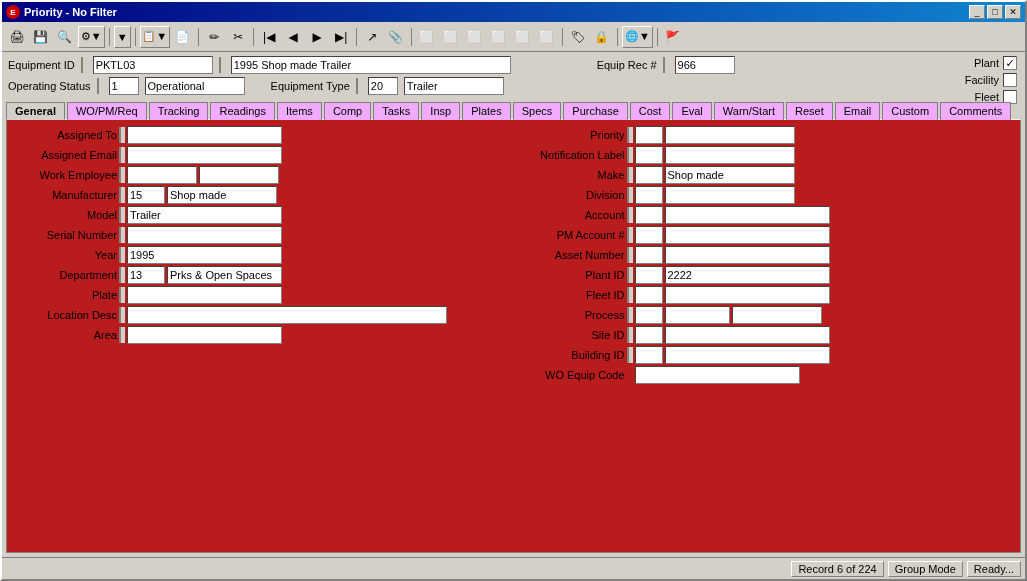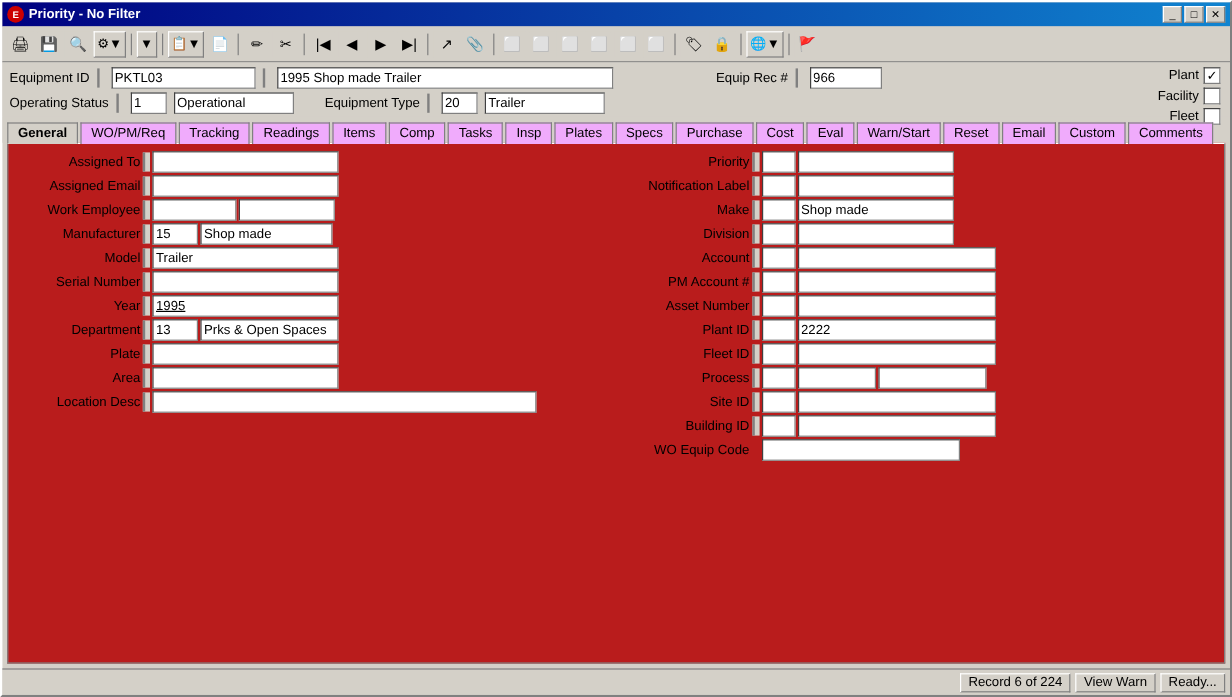--- a/index.html
+++ b/index.html
@@ -373,47 +373,47 @@
 
         <div class="form-row">
           <span class="form-label">Serial Number</span>
           <div class="pipe-marker"></div>
           <input type="text" style="width: 155px;" value="">
         </div>
 
         <div class="form-row">
           <span class="form-label">Year</span>
           <div class="pipe-marker"></div>
-          <input type="text" style="width: 155px; text-decoration: underline;" value="1995">
+          <input type="text" style="width: 155px;" value="1995">
         </div>
 
         <div class="form-row">
           <span class="form-label">Department</span>
           <div class="pipe-marker"></div>
           <input type="text" style="width: 38px;" value="13">
           <input type="text" style="width: 115px;" value="Prks &amp; Open Spaces">
         </div>
 
 
         <div class="form-row">
           <span class="form-label">Plate</span>
           <div class="pipe-marker"></div>
           <input type="text" style="width: 155px;" value="">
         </div>
 
         <div class="form-row">
+          <span class="form-label">Location Desc</span>
+          <div class="pipe-marker"></div>
+          <input type="text" style="width: 320px;" value="">
+        </div>
+
+        <div class="form-row">
           <span class="form-label">Area</span>
           <div class="pipe-marker"></div>
           <input type="text" style="width: 155px;" value="">
-        </div>
-
-        <div class="form-row">
-          <span class="form-label">Location Desc</span>
-          <div class="pipe-marker"></div>
-          <input type="text" style="width: 320px;" value="">
         </div>
 
 
       </div>
 
       <div>
 
         <div class="form-row">
           <span class="form-label" style="width:110px;">Priority</span>
           <div class="pipe-marker"></div>
@@ -503,17 +503,17 @@
           <span class="form-label" style="width:110px;">WO Equip Code</span>
           <input type="text" style="width: 165px; margin-left: 8px;" value="">
         </div>
 
       </div>
     </div>
   </div>
 
   <div class="status-bar">
     <div class="status-item">Record 6 of 224</div>
-    <div class="status-item">View Warn</div>
+    <div class="status-item">Group Mode</div>
     <div class="status-item">Ready...</div>
   </div>
 
 </div>
 
 </body></html>

